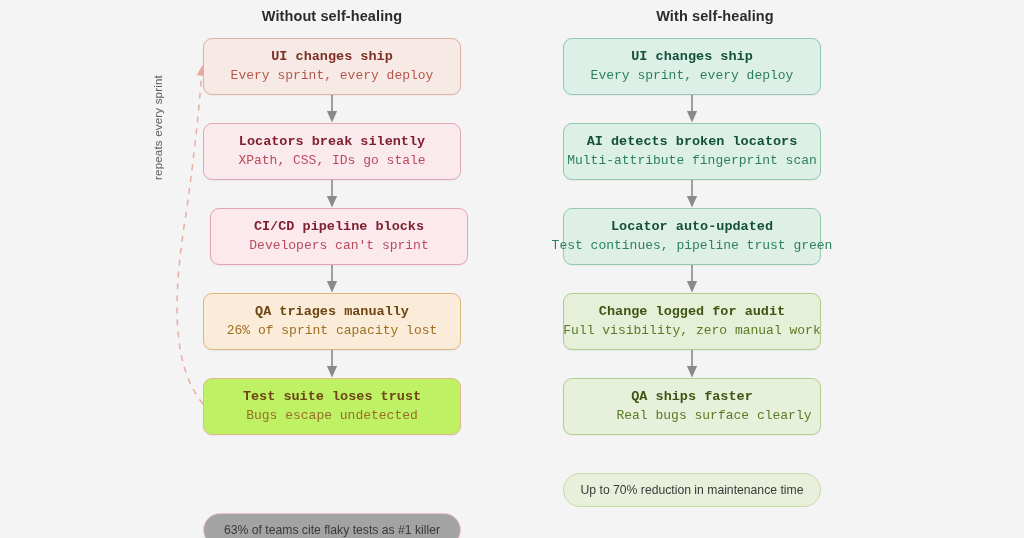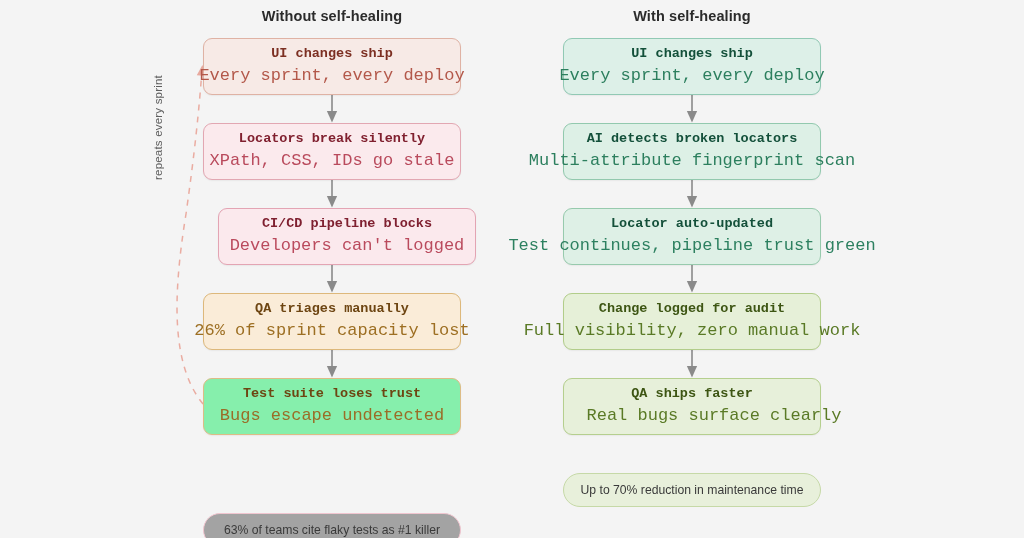--- a/index.html
+++ b/index.html
@@ -15,21 +15,21 @@
   .col-title{
     position:absolute;
     font-size:14.5px;
     font-weight:700;
     color:#2b2b2b;
     text-align:center;
     letter-spacing:.1px;
     white-space:nowrap;
   }
   #title-left{left:203px;top:8px;width:258px;}
-  #title-right{left:563px;top:8px;width:258px;}
+  #title-right{left:586px;top:8px;width:258px;}
 
   .node{
     position:absolute;
     width:258px;
     height:57px;
     border-radius:9px;
     border:1.2px solid #ccc;
     box-sizing:border-box;
     display:flex;
     flex-direction:column;
@@ -40,21 +40,21 @@
     font-family:Liberation Mono, monospace;
   }
   .node .t{
     font-size:13.5px;
     font-weight:700;
     line-height:1.25;
     margin-bottom:2px;
     white-space:nowrap;
   }
   .node .s{
-    font-size:17px;
+    font-size:13px;
     font-weight:400;
     line-height:1.25;
     white-space:nowrap;
   }
 
   
   .p-rose-1{background:#f7eae6;border-color:#dfb2a4;}
   .p-rose-1 .t{color:#7c2f22;}
   .p-rose-1 .s{color:#b3584a;}
 
@@ -63,21 +63,21 @@
   .p-rose-2 .s{color:#b94a5c;}
 
   .p-rose-3{background:#fbe9ed;border-color:#e3a4b3;}
   .p-rose-3 .t{color:#7f2030;}
   .p-rose-3 .s{color:#ba4a5d;}
 
   .p-amber-1{background:#faecd8;border-color:#ddb87b;}
   .p-amber-1 .t{color:#6d4512;}
   .p-amber-1 .s{color:#9d6f23;}
 
-  .p-amber-2{background:#86efac;border-color:#ddbc86;}
+  .p-amber-2{background:#bef264;border-color:#ddbc86;}
   .p-amber-2 .t{color:#6d4512;}
   .p-amber-2 .s{color:#9a6d27;}
 
   .p-teal-1{background:#ddf0e8;border-color:#91c9b4;}
   .p-teal-1 .t{color:#13503a;}
   .p-teal-1 .s{color:#2c7f5e;}
 
   .p-teal-2{background:#ddf0e6;border-color:#92c9ae;}
   .p-teal-2 .t{color:#13503a;}
   .p-teal-2 .s{color:#2c7f5e;}
@@ -163,23 +163,23 @@
   <div class="node p-rose-1" style="left:203px;top:38px;">
     <div class="t">UI changes ship</div>
     <div class="s">Every sprint, every deploy</div>
   </div>
 
   <div class="node p-rose-2" style="left:203px;top:123px;">
     <div class="t">Locators break silently</div>
     <div class="s">XPath, CSS, IDs go stale</div>
   </div>
 
-  <div class="node p-rose-3" style="left:218px;top:208px;">
+  <div class="node p-rose-3" style="left:210px;top:208px;">
     <div class="t">CI/CD pipeline blocks</div>
-    <div class="s">Developers can't logged</div>
+    <div class="s">Developers can't sprint</div>
   </div>
 
   <div class="node p-amber-1" style="left:203px;top:293px;">
     <div class="t">QA triages manually</div>
     <div class="s">26% of sprint capacity lost</div>
   </div>
 
   <div class="node p-amber-2" style="left:203px;top:378px;">
     <div class="t">Test suite loses trust</div>
     <div class="s">Bugs escape undetected</div>

